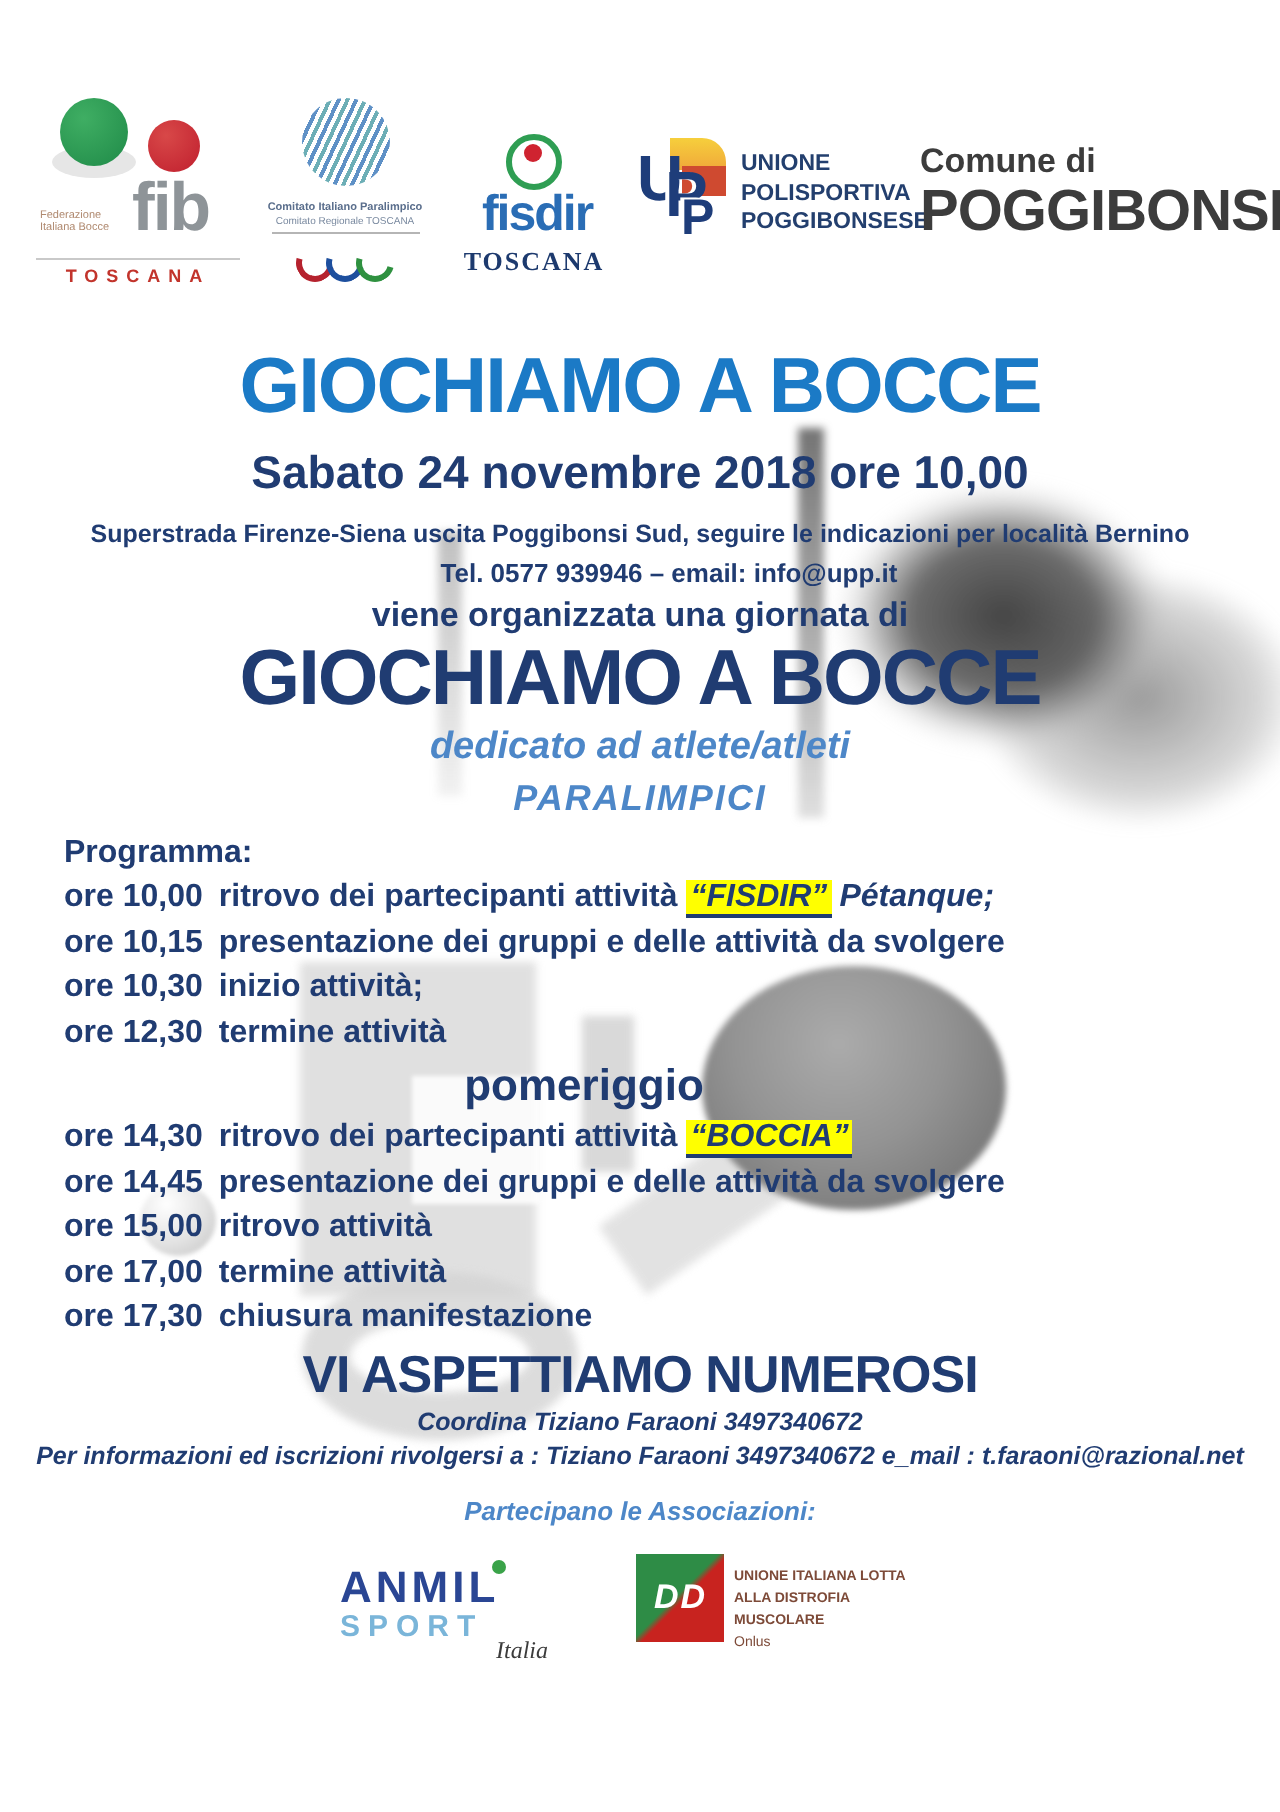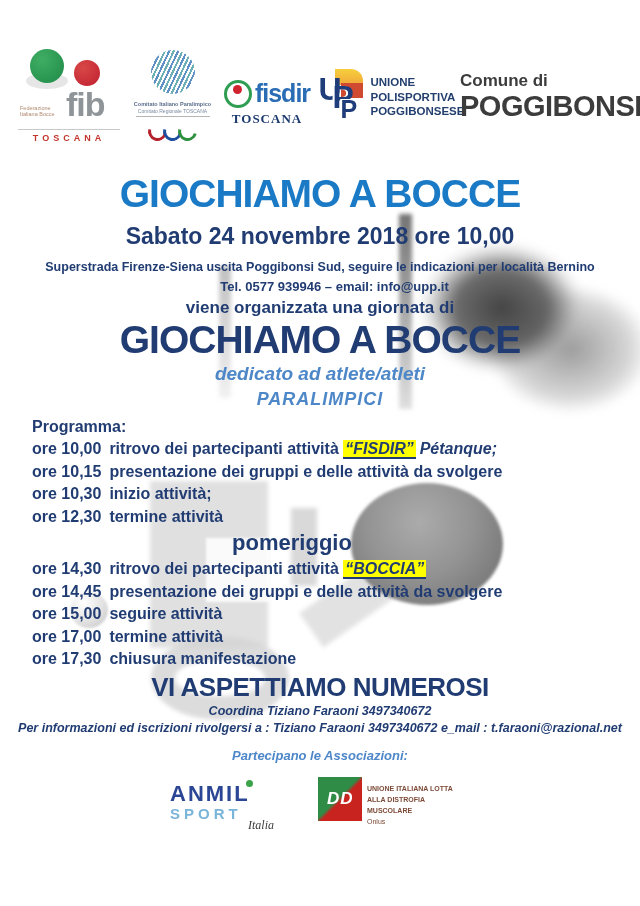--- a/index.html
+++ b/index.html
@@ -53,21 +53,21 @@
   .cip-line1{font-size:5.5px;color:#5a6e8c;font-weight:bold;margin-top:3px;white-space:nowrap;}
   .cip-line2{font-size:5px;color:#7a8aa0;border-bottom:.5px solid #b5b5b5;padding-bottom:2px;margin:1px 6px 5px 6px;white-space:nowrap;}
   .agito{display:inline-block;width:13px;height:13px;border:3px solid transparent;border-radius:50%;
     transform:rotate(-30deg);margin:0 -2px;}
   .agito-red{border-bottom-color:#b5222e;border-left-color:#b5222e;}
   .agito-blue{border-bottom-color:#1d4f9e;border-left-color:#1d4f9e;}
   .agito-green{border-bottom-color:#2f9140;border-left-color:#2f9140;}
 
   
   .logo-fisdir{width:96px;text-align:center;flex:0 0 auto;padding-top:12px;}
-  .fisdir-row{display:flex;align-items:center;justify-content:center;}
+  .fisdir-row{display:flex;align-items:center;justify-content:center;flex-direction:column;}
   .fisdir-emblem{position:relative;width:22px;height:22px;border:3px solid #2f9e53;border-radius:50%;flex:0 0 auto;}
   .fisdir-dot{position:absolute;left:6px;top:2px;width:9px;height:9px;border-radius:50%;background:#cf2330;}
   .fisdir-name{font-size:25px;font-weight:bold;color:#2a6db5;letter-spacing:-1px;margin-left:3px;line-height:1;}
   .fisdir-region{font-family:"Liberation Serif",serif;font-size:13px;font-weight:bold;color:#1d3a6e;letter-spacing:1px;margin-top:3px;}
 
   
   .logo-upp{width:130px;display:flex;align-items:center;gap:6px;flex:0 0 auto;}
   .upp-mark{position:relative;width:46px;height:56px;flex:0 0 auto;}
   .upp-flag-y{position:absolute;left:16px;top:0;width:28px;height:16px;background:linear-gradient(#f6cf3c,#f0a83a);border-radius:0 12px 0 0;}
   .upp-flag-r{position:absolute;left:22px;top:14px;width:22px;height:15px;background:#cf4a30;}
@@ -241,21 +241,21 @@
       <span class="pomeriggio">pomeriggio</span>
 
       <div class="prog-line">
         <span class="ptime">ore 14,30</span><span>ritrovo dei partecipanti attività</span>
         <span class="hl">“BOCCIA”</span>
       </div>
       <div class="prog-line">
         <span class="ptime">ore 14,45</span><span>presentazione dei gruppi e delle attività da svolgere</span>
       </div>
       <div class="prog-line">
-        <span class="ptime">ore 15,00</span><span>seguire attività</span>
+        <span class="ptime">ore 15,00</span><span>ritrovo attività</span>
       </div>
       <div class="prog-line">
         <span class="ptime">ore 17,00</span><span>termine attività</span>
       </div>
       <div class="prog-line">
         <span class="ptime">ore 17,30</span><span>chiusura manifestazione</span>
       </div>
     </div>
 
     <div class="closing">VI ASPETTIAMO NUMEROSI</div>

